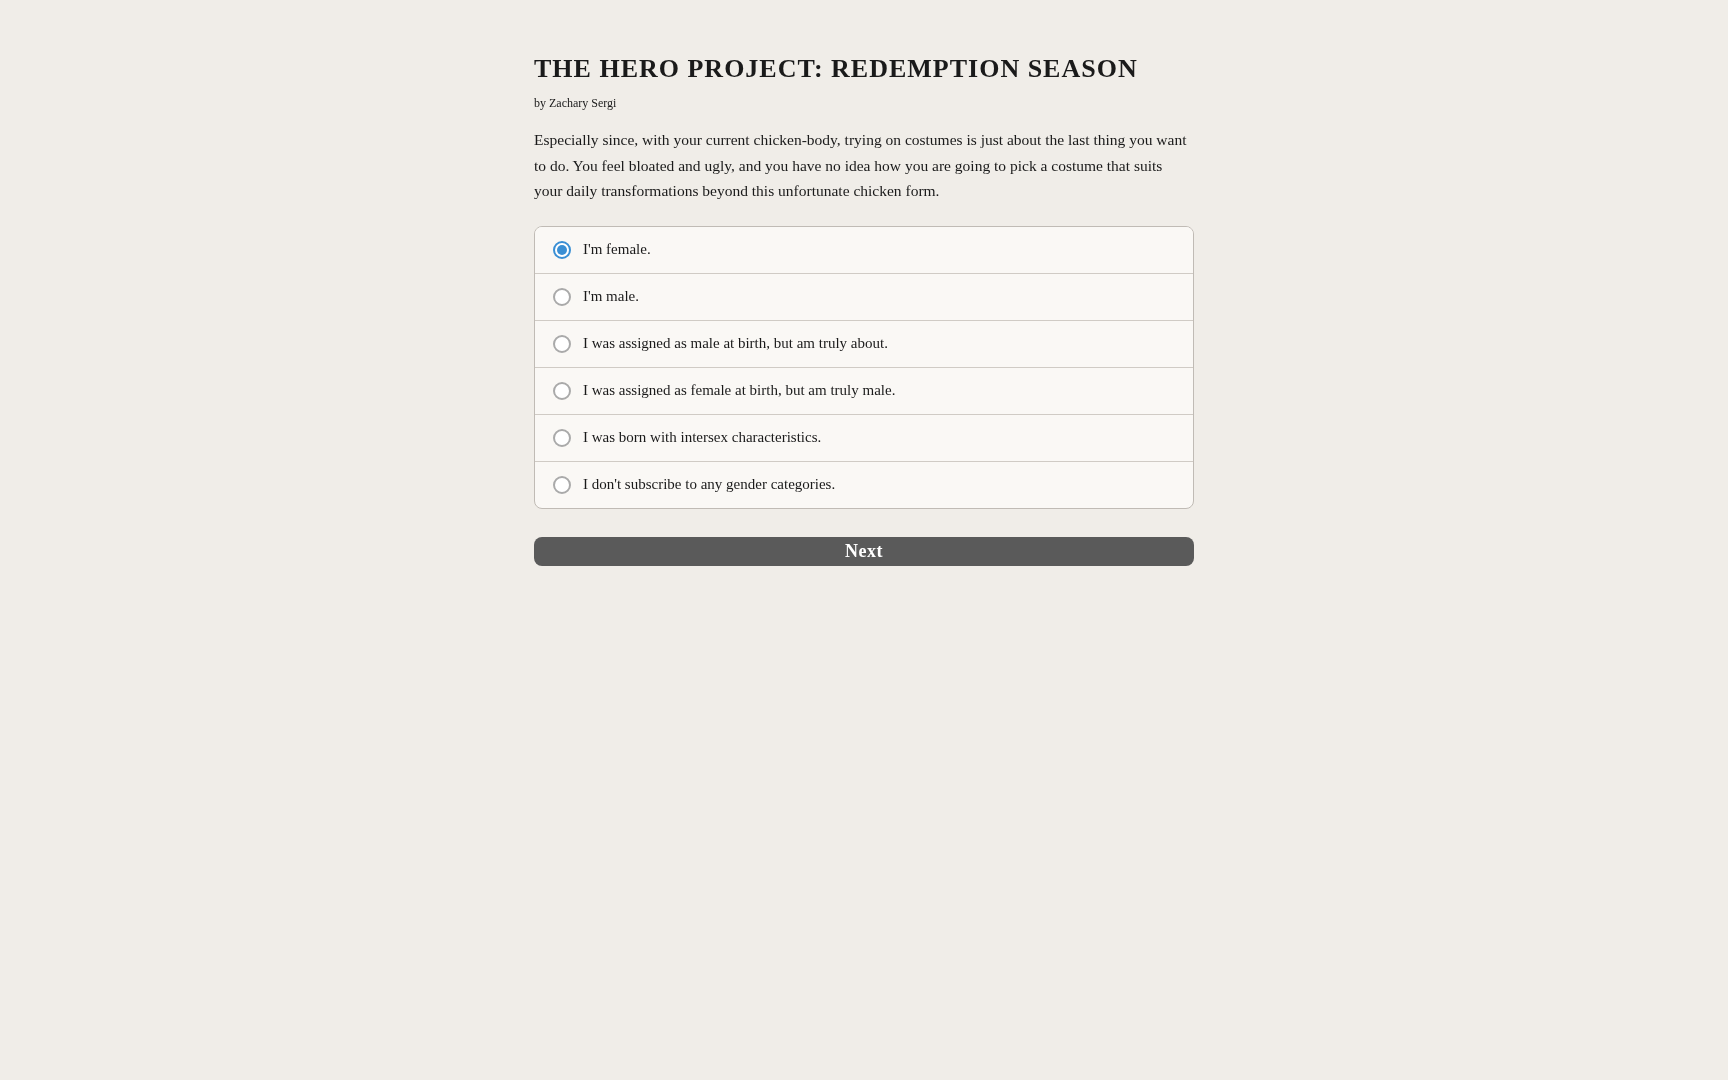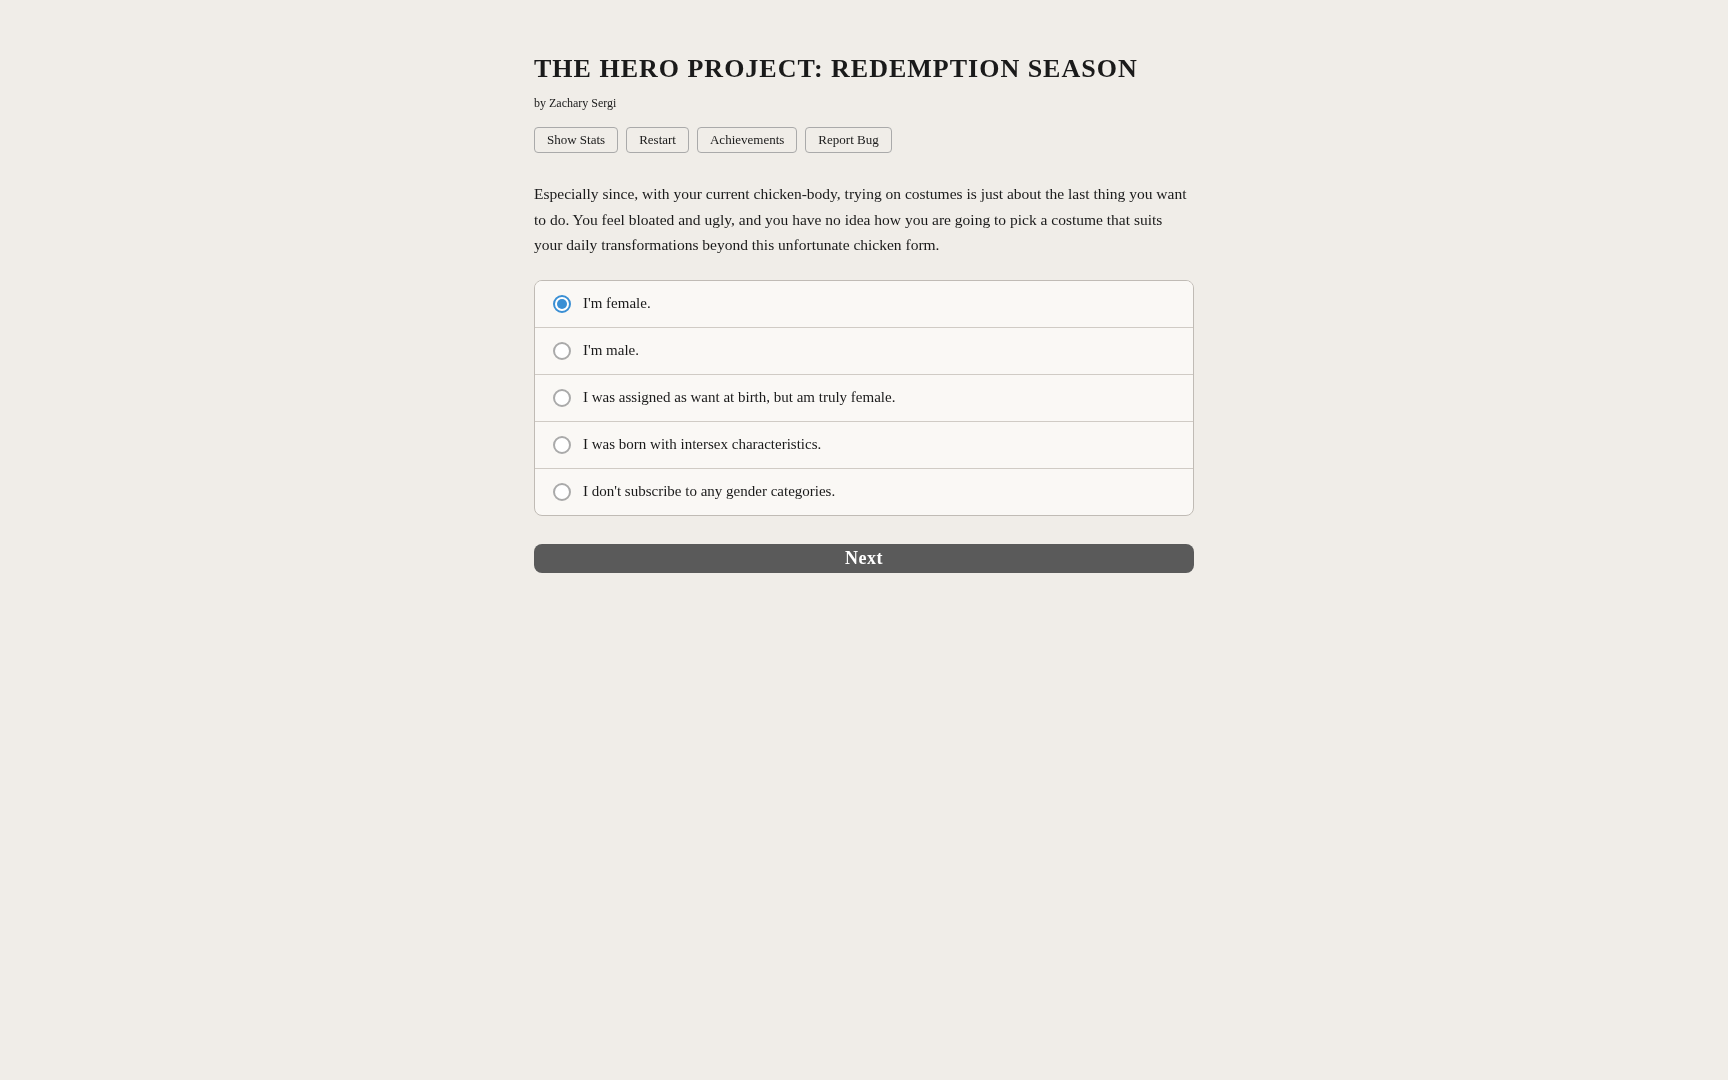--- a/index.html
+++ b/index.html
@@ -131,41 +131,39 @@
       letter-spacing: 0.5px;
     }
   </style>
 </head>
 <body>
 
 <div class="page-container">
   <h1 class="game-title">THE HERO PROJECT: REDEMPTION SEASON</h1>
   <div class="game-author">by Zachary Sergi</div>
 
-  <div class="toolbar">
-    <button class="toolbar-btn">Show Stats</button>
-    <button class="toolbar-btn">Restart</button>
-    <button class="toolbar-btn">Achievements</button>
-    <button class="toolbar-btn">Report Bug</button>
-  </div>
 
   <p class="story-text">Especially since, with your current chicken-body, trying on costumes is just about the last thing you want to do. You feel bloated and ugly, and you have no idea how you are going to pick a costume that suits your daily transformations beyond this unfortunate chicken form.</p>
 
   <div class="choices-container" id="choices-list">
   <div class="choice-item selected">
         <div class="radio-circle checked"></div>
         <span>I'm female.</span>
       </div>
       <div class="choice-item">
         <div class="radio-circle"></div>
         <span>I'm male.</span>
       </div>
       <div class="choice-item">
         <div class="radio-circle"></div>
-        <span>I was assigned as want at birth, but am truly female.</span>
+        <span>I was assigned as male at birth, but am truly about.</span>
+      </div>
+      <div class="choice-item">
+        <div class="radio-circle"></div>
+        <span>I was assigned as female at birth, but am truly male.</span>
       </div>
       <div class="choice-item">
         <div class="radio-circle"></div>
         <span>I was born with intersex characteristics.</span>
       </div>
       <div class="choice-item">
         <div class="radio-circle"></div>
         <span>I don't subscribe to any gender categories.</span>
       </div>
     </div>

